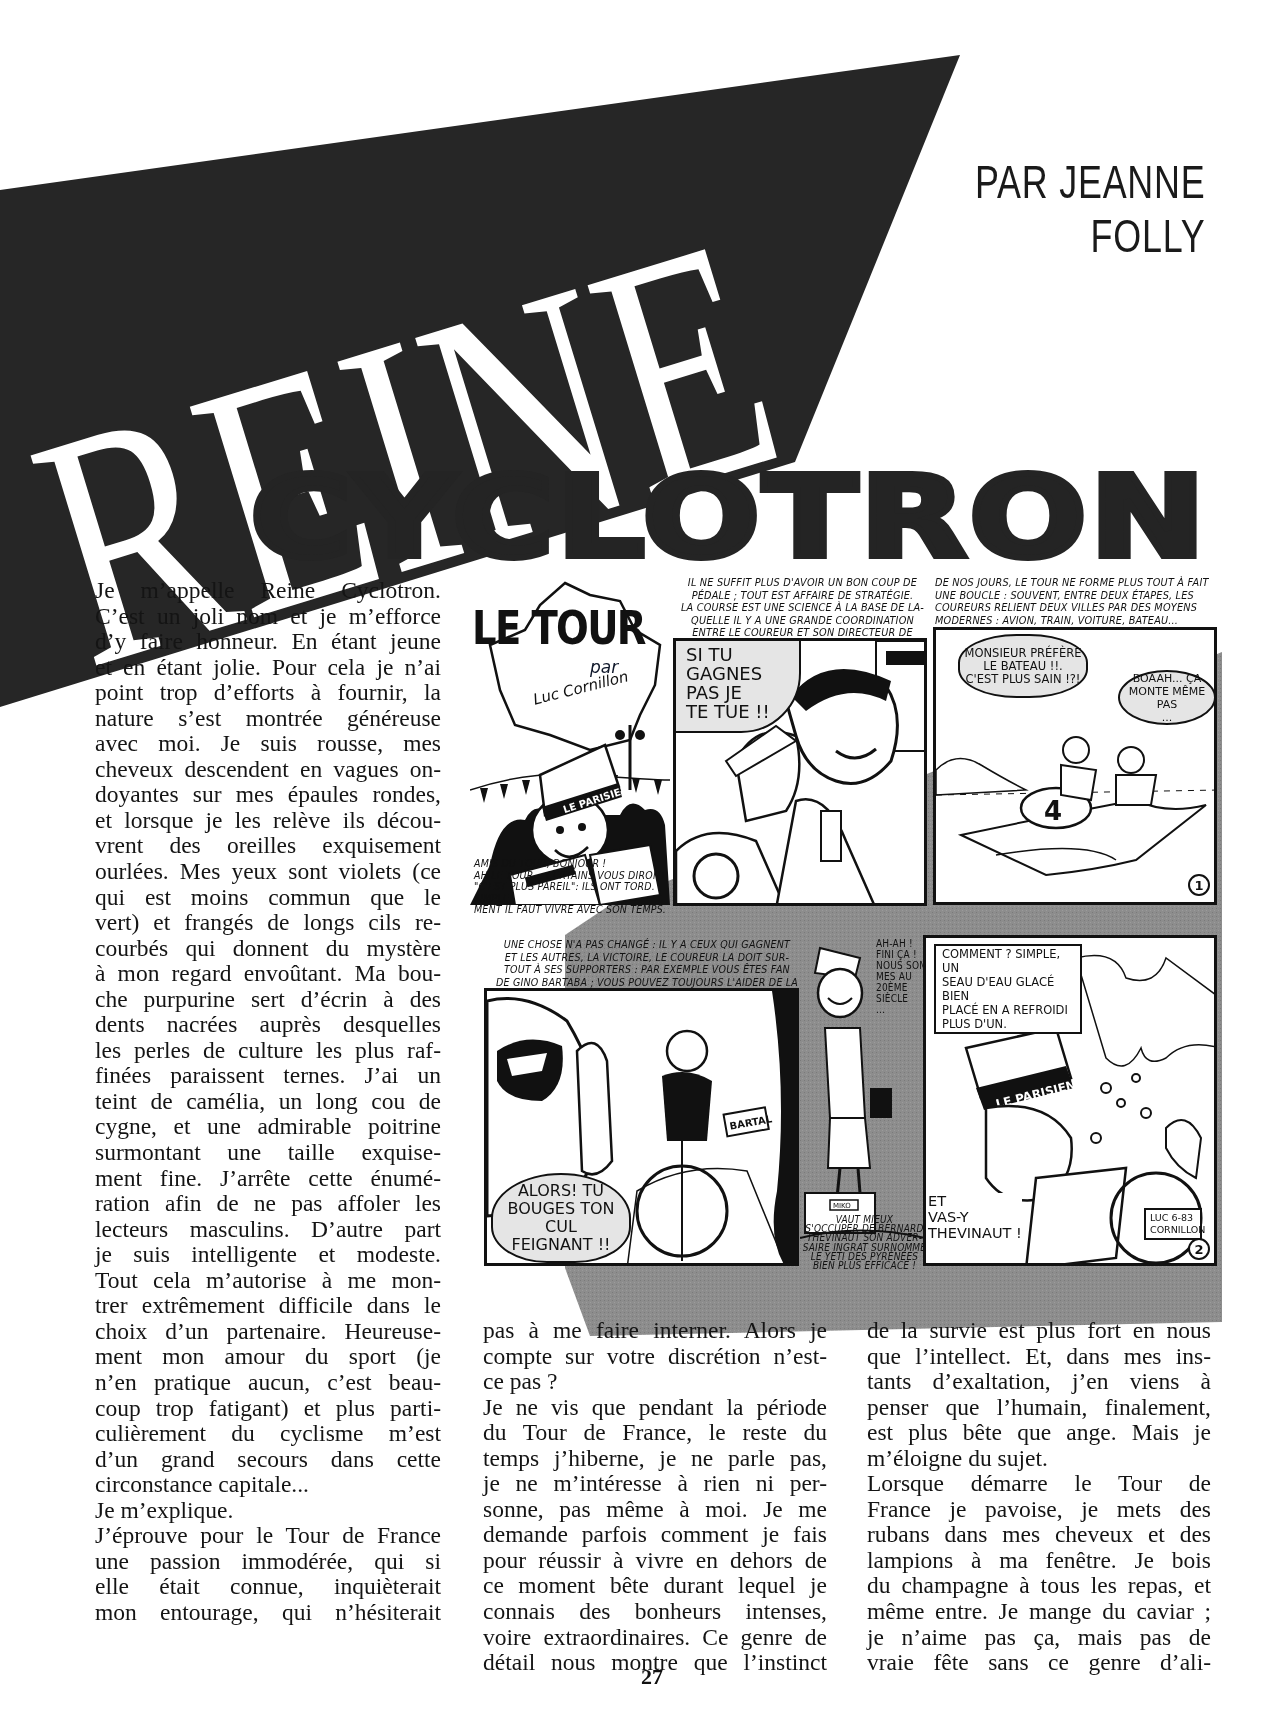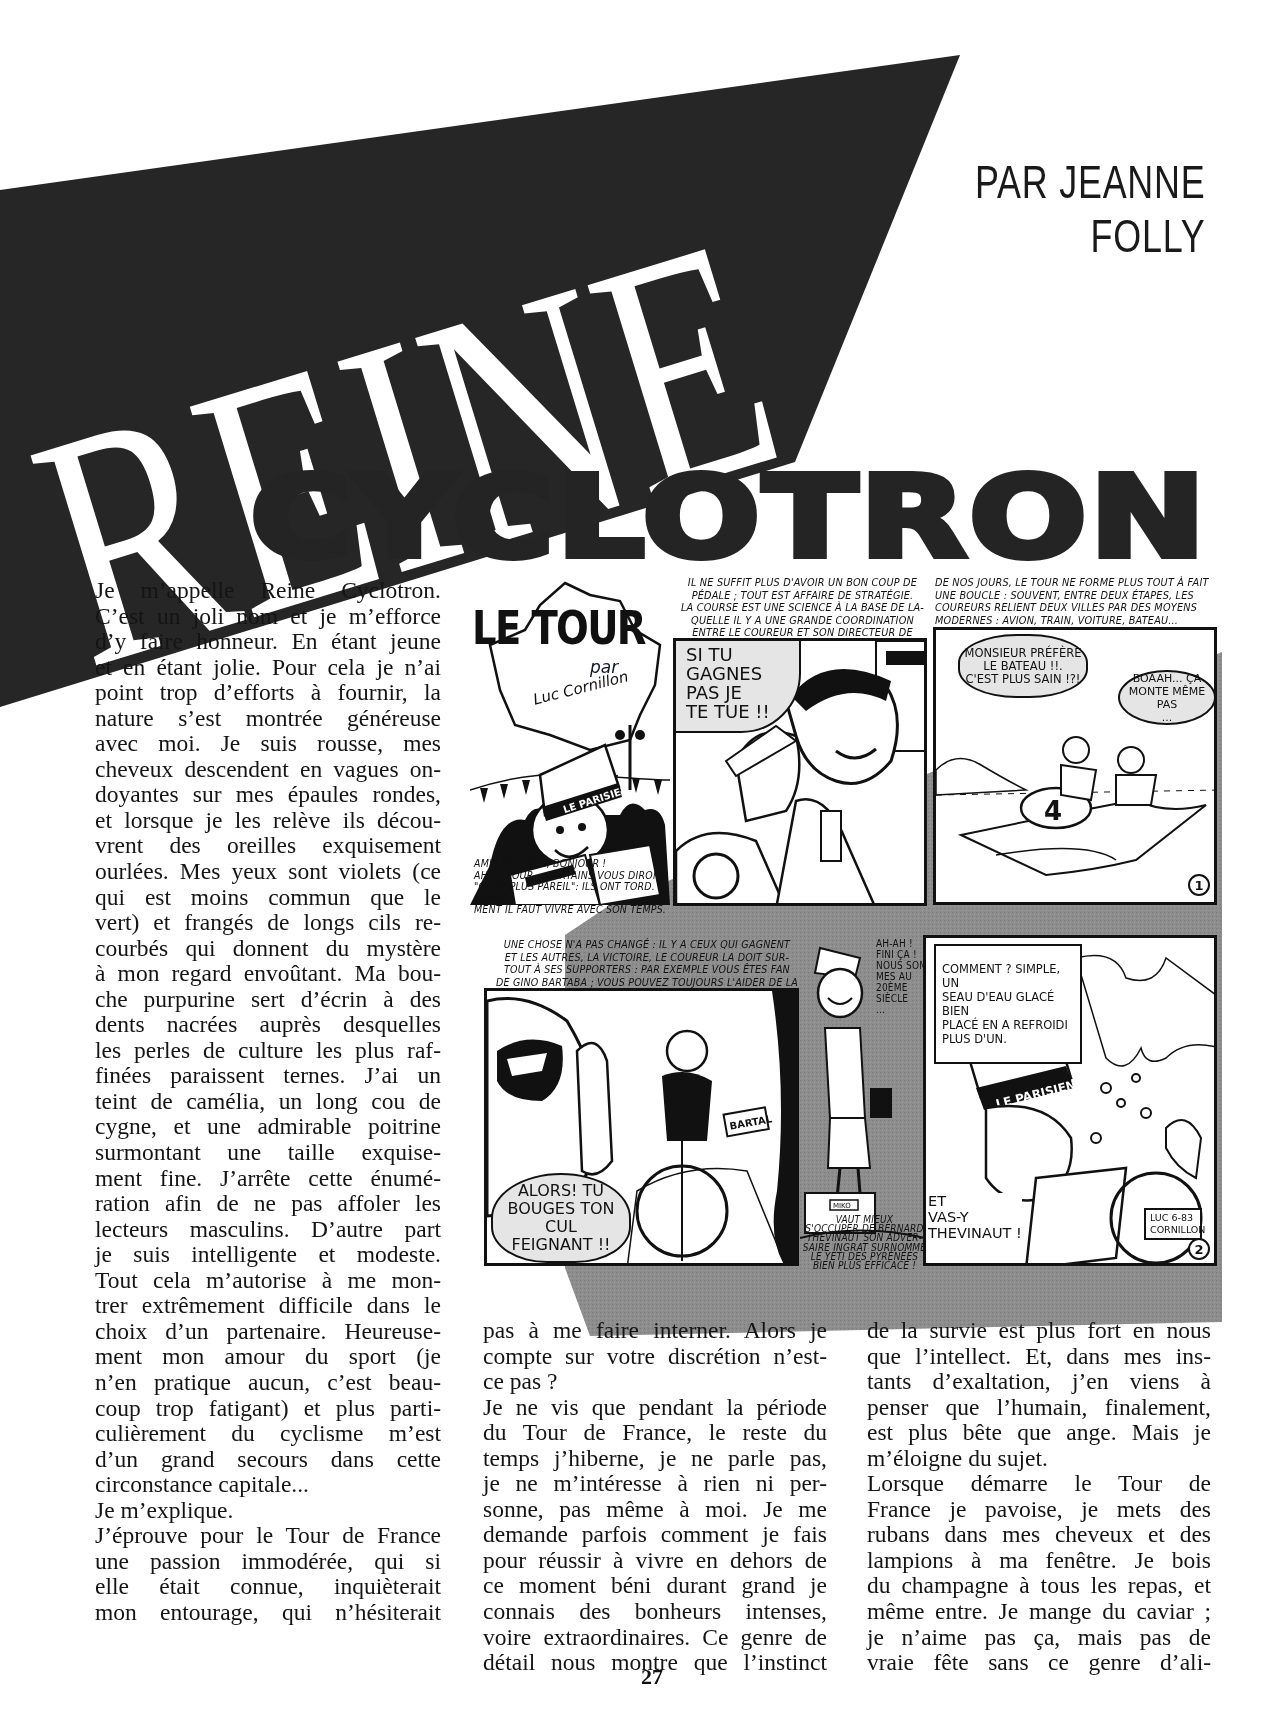--- a/index.html
+++ b/index.html
@@ -29,21 +29,21 @@
 
   
   .gray { position: absolute; left: 0; top: 0; width: 1280px; height: 1721px; pointer-events: none; }
 
   
   .comic { position: absolute; font-family: "DejaVu Sans", "Liberation Sans", sans-serif; color: #111; }
   .cap { position: absolute; font-family: "DejaVu Sans Condensed", "DejaVu Sans", sans-serif; font-size: 11.5px; line-height: 12.5px; letter-spacing: 0.2px; text-transform: uppercase; font-style: italic; color: #111; white-space: pre-line; }
   .panel { position: absolute; background: #fff; border: 3px solid #111; box-sizing: border-box; overflow: hidden; }
   .bubble { position: absolute; background: #e5e5e5; border: 2px solid #111; border-radius: 50%; box-sizing: border-box;
     font-family: "DejaVu Sans", sans-serif; text-transform: uppercase; color: #111; text-align: center; display: flex; align-items: center; justify-content: center; white-space: pre-line; }
-  .boxcap { position: absolute; background: #fff; border: 2.5px solid #111; box-sizing: border-box; font-family: "DejaVu Sans", sans-serif; font-size: 12.5px; line-height: 15px; padding: 16px 6px; text-transform: uppercase; white-space: pre-line; }
+  .boxcap { position: absolute; background: #fff; border: 2.5px solid #111; box-sizing: border-box; font-family: "DejaVu Sans", sans-serif; font-size: 12.5px; line-height: 15px; padding: 1px 6px; text-transform: uppercase; white-space: pre-line; }
   .fig { position: absolute; }
   .num-circle { position: absolute; width: 22px; height: 22px; border: 2px solid #111; border-radius: 50%; font: bold 13px "DejaVu Sans", sans-serif; display: flex; align-items: center; justify-content: center; background: #fff; box-sizing: border-box; }
 
   .page-num { position: absolute; left: 641px; top: 1664px; font-family: "Liberation Serif", "DejaVu Serif", serif; font-weight: 700; font-size: 22px; color: #111; }
 </style>
 </head>
 <body>
 
 <svg class="gray" width="1280" height="1721" viewBox="0 0 1280 1721">
   <defs>
@@ -298,21 +298,21 @@
     <span class="ln">pas à me faire interner. Alors je</span>
     <span class="ln">compte sur votre discrétion n’est-</span>
     <span class="ln last">ce pas ?</span>
     <span class="ln">Je ne vis que pendant la période</span>
     <span class="ln">du Tour de France, le reste du</span>
     <span class="ln">temps j’hiberne, je ne parle pas,</span>
     <span class="ln">je ne m’intéresse à rien ni per-</span>
     <span class="ln">sonne, pas même à moi. Je me</span>
     <span class="ln">demande parfois comment je fais</span>
     <span class="ln">pour réussir à vivre en dehors de</span>
-    <span class="ln">ce moment béni durant grand je</span>
+    <span class="ln">ce moment bête durant lequel je</span>
     <span class="ln">connais des bonheurs intenses,</span>
     <span class="ln">voire extraordinaires. Ce genre de</span>
     <span class="ln">détail nous montre que l’instinct</span>
   </div>
 <div class="col col-right" id="col-right">
     <span class="ln">de la survie est plus fort en nous</span>
     <span class="ln">que l’intellect. Et, dans mes ins-</span>
     <span class="ln">tants d’exaltation, j’en viens à</span>
     <span class="ln">penser que l’humain, finalement,</span>
     <span class="ln">est plus bête que ange. Mais je</span>

